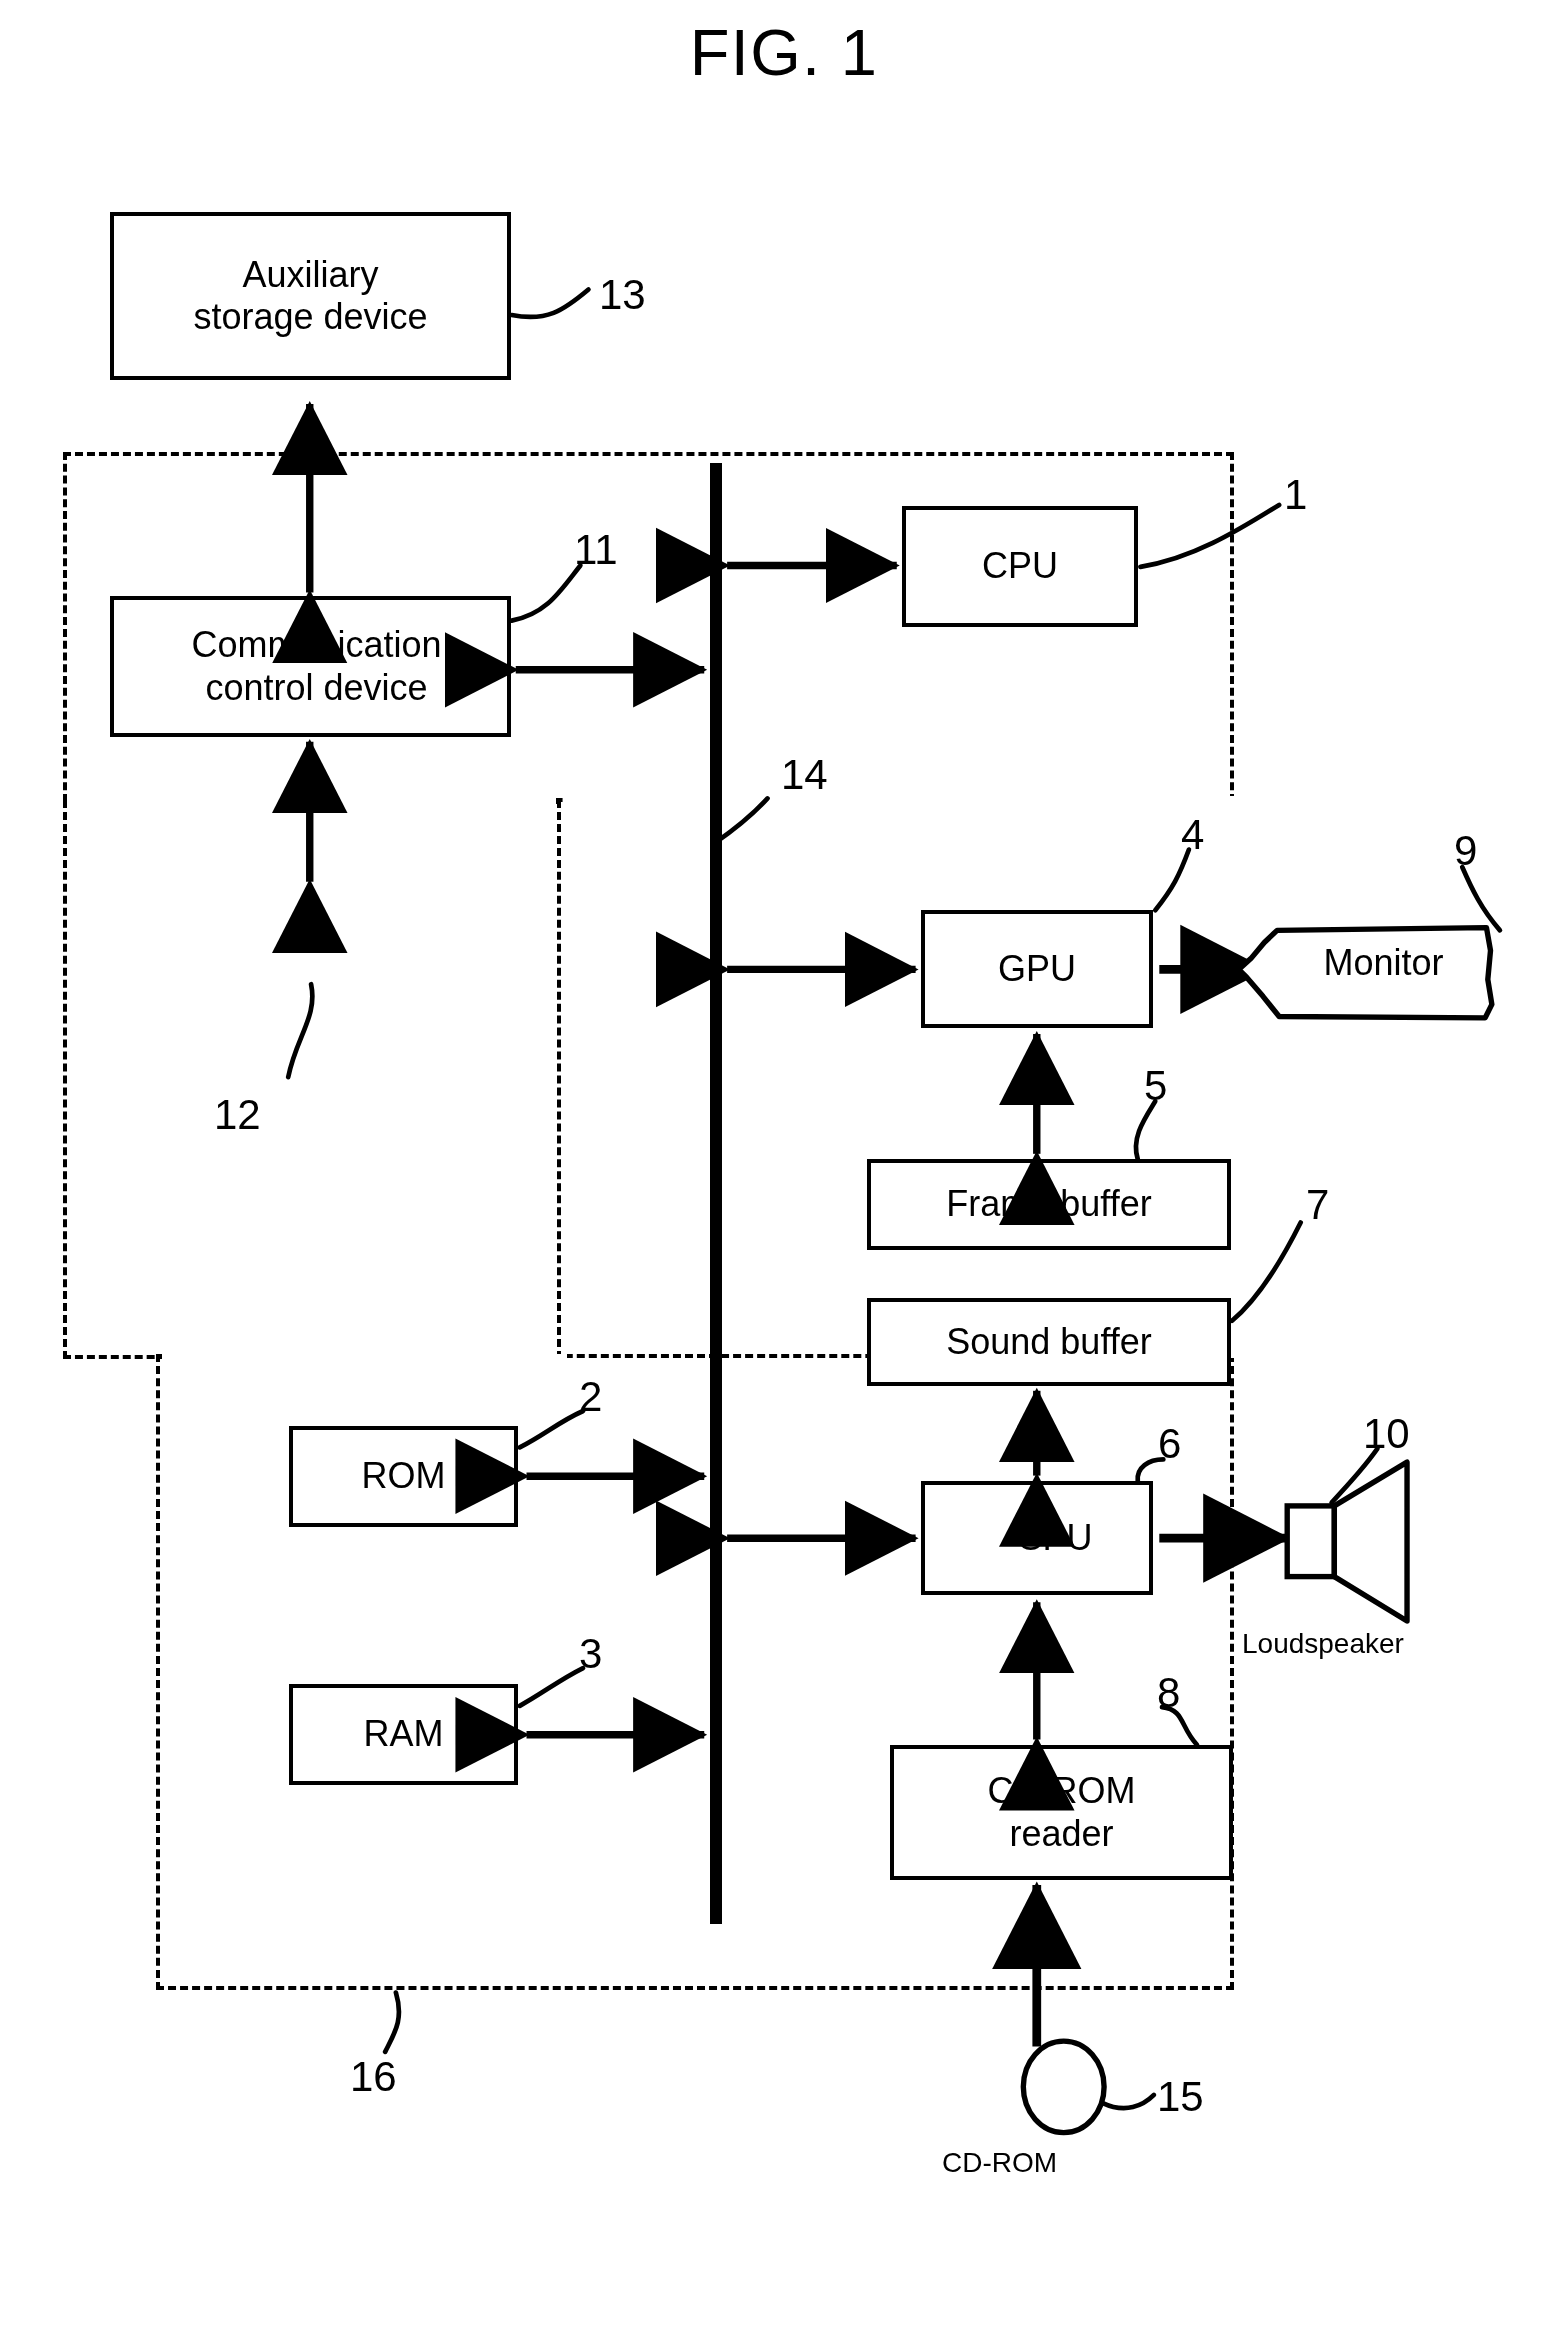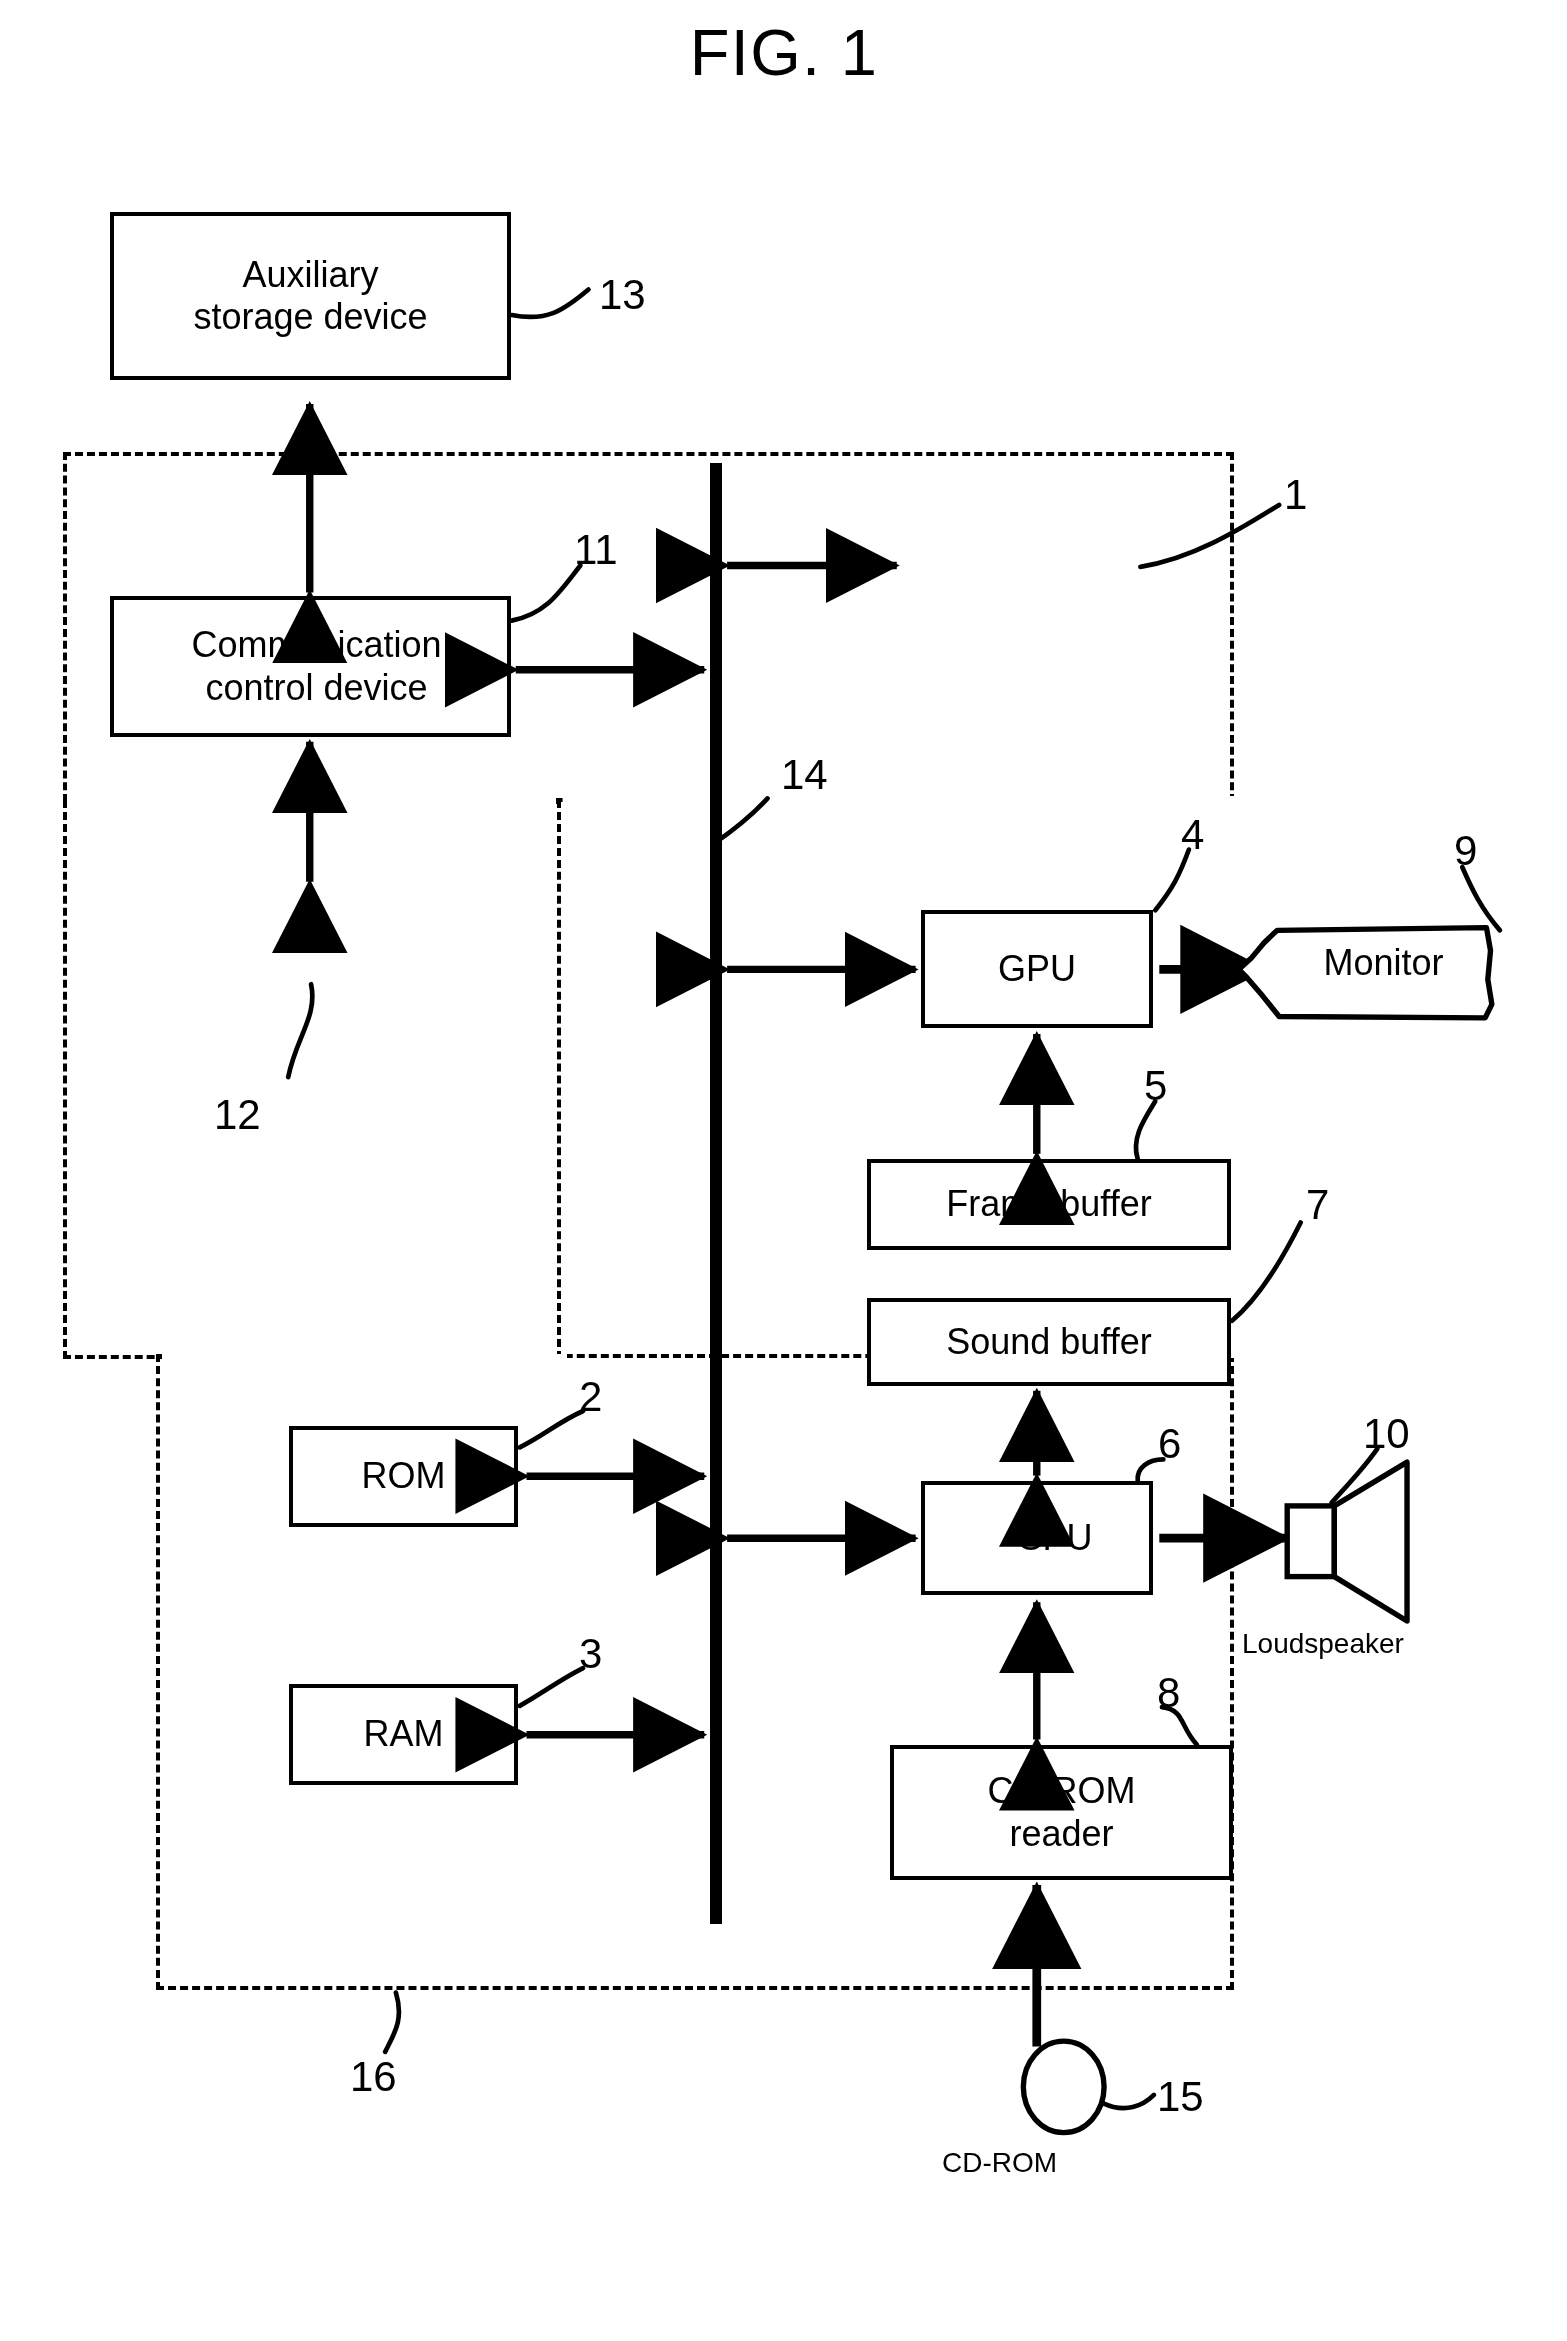--- a/index.html
+++ b/index.html
@@ -93,20 +93,23 @@
     <span>Auxiliary</span>
     <span>storage device</span>
   </div>
 
   <div class="abs sbox" id="blk-comm" style="left:110px;top:596px;width:401px;height:141px;padding-left:12px;">
     <span>Communication</span>
     <span>control device</span>
   </div>
 
 
+  <div class="abs sbox" id="blk-cpu" style="left:902px;top:506px;width:236px;height:121px;">
+    <span>CPU</span>
+  </div>
 
   <div class="abs sbox" id="blk-gpu" style="left:921px;top:910px;width:232px;height:118px;">
     <span>GPU</span>
   </div>
 
   <div class="abs sbox" id="blk-fbuf" style="left:867px;top:1159px;width:364px;height:91px;">
     <span>Frame buffer</span>
   </div>
 
   <div class="abs sbox" id="blk-sbuf" style="left:867px;top:1298px;width:364px;height:88px;">

